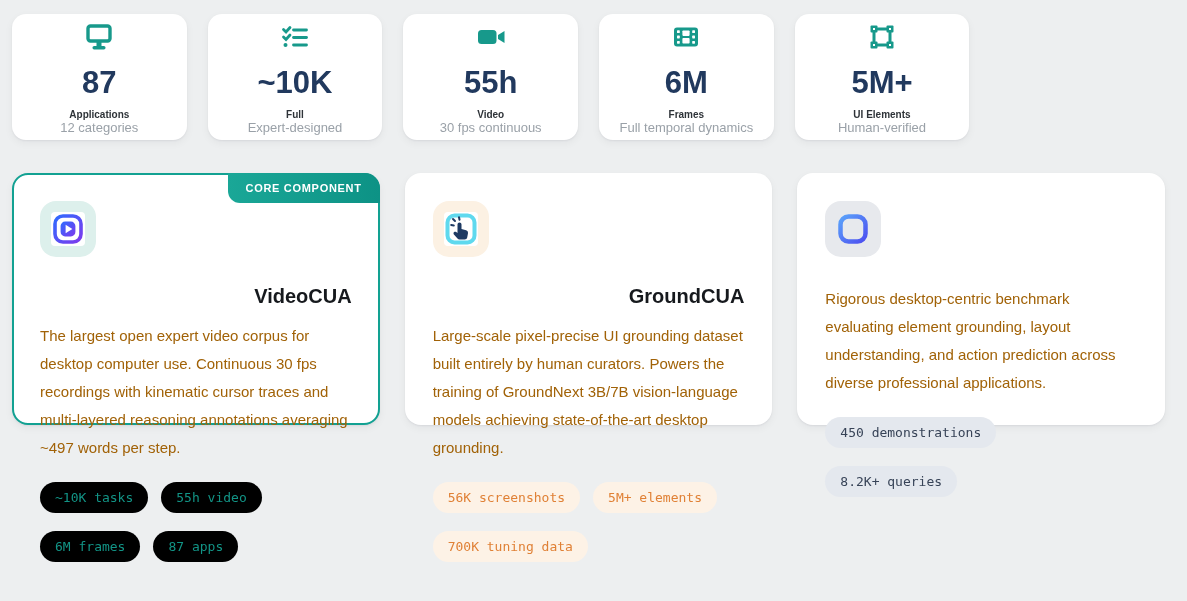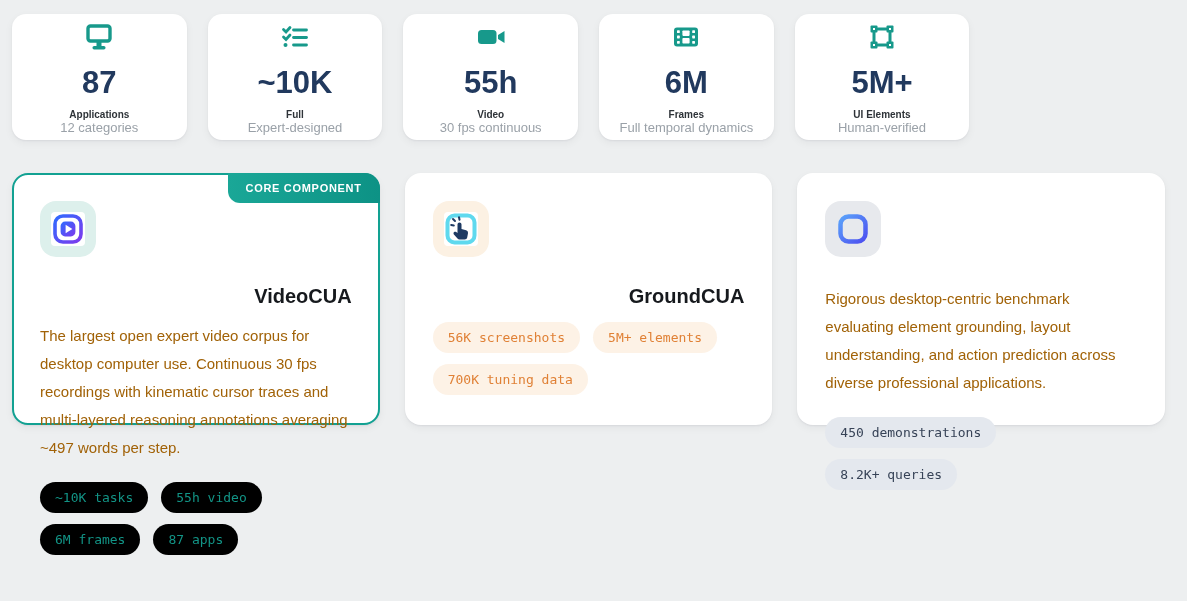--- a/index.html
+++ b/index.html
@@ -88,21 +88,21 @@
     color:#16191d;
     margin:0 0 14px 0;
     text-align:right;
   }
   .feature-desc {
     font-size:15px;
     line-height:28px;
     color:#a16207;
     margin:0 0 20px 0;
   }
-  .tag-row { display:flex; flex-wrap:wrap; gap:11px 13px; }
+  .tag-row { display:flex; flex-wrap:wrap; gap:18px 13px; }
   .tag {
     font-family:"DejaVu Sans Mono", monospace;
     font-size:13px;
     padding:8px 15px;
     border-radius:999px;
     white-space:nowrap;
   }
   .tag-teal   { background:#000000; color: var(--teal-text, #129486); }
   .tag-orange { background:#fdf2e6; color: var(--orange-text, #e08136); }
   .tag-gray   { background:#e4e8ee; color: var(--slate-text, #374357); }
@@ -239,20 +239,21 @@
           <rect x="4.5" y="4.5" width="27" height="27" rx="7" fill="#fff" stroke="#5fd9ee" stroke-width="4"></rect>
           <g stroke="#1e3a63" stroke-width="2" stroke-linecap="round">
             <line x1="12" y1="10" x2="10" y2="8"></line>
             <line x1="16.5" y1="8.8" x2="16" y2="6.2"></line>
             <line x1="10.8" y1="14.5" x2="8.2" y2="14"></line>
           </g>
           <path d="M16.5 11.5 c1.1 0 2 .9 2 2 v4.5 l4.6 1.3 c1.3 .4 2.1 1.6 1.9 2.9 l-.8 4.3 c-.2 1.2 -1.3 2 -2.5 2 h-5.2 c-.8 0 -1.5 -.3 -2 -.9 l-3.6 -4.2 c-.6 -.7 -.5 -1.8 .2 -2.4 .6 -.5 1.5 -.5 2.1 0 l1.3 1.1 v-8.6 c0 -1.1 .9 -2 2 -2 z" fill="#1e3a63"></path>
         </svg>
       </div>
       <h3 class="feature-title">GroundCUA</h3>
+      <p class="feature-desc">Large-scale pixel-precise UI grounding dataset built entirely by human curators. Powers the training of GroundNext 3B/7B vision-language models achieving state-of-the-art desktop grounding.</p>
       <div class="tag-row">
         <span class="tag tag-orange">56K screenshots</span>
         <span class="tag tag-orange">5M+ elements</span>
         <span class="tag tag-orange">700K tuning data</span>
       </div>
     </div>
 
     <div class="feature-card">
       <div class="icon-tile tile-gray">
         <svg width="36" height="36" viewBox="0 0 36 36">

